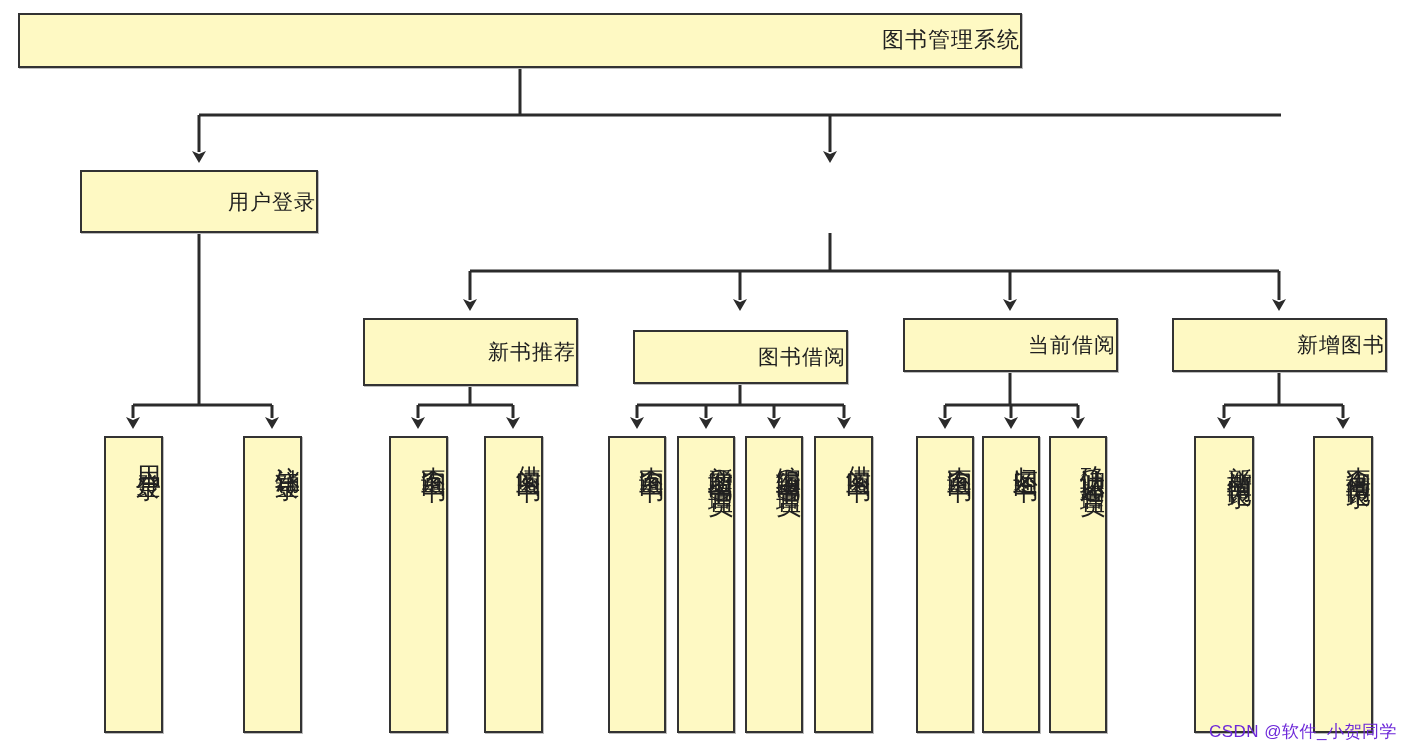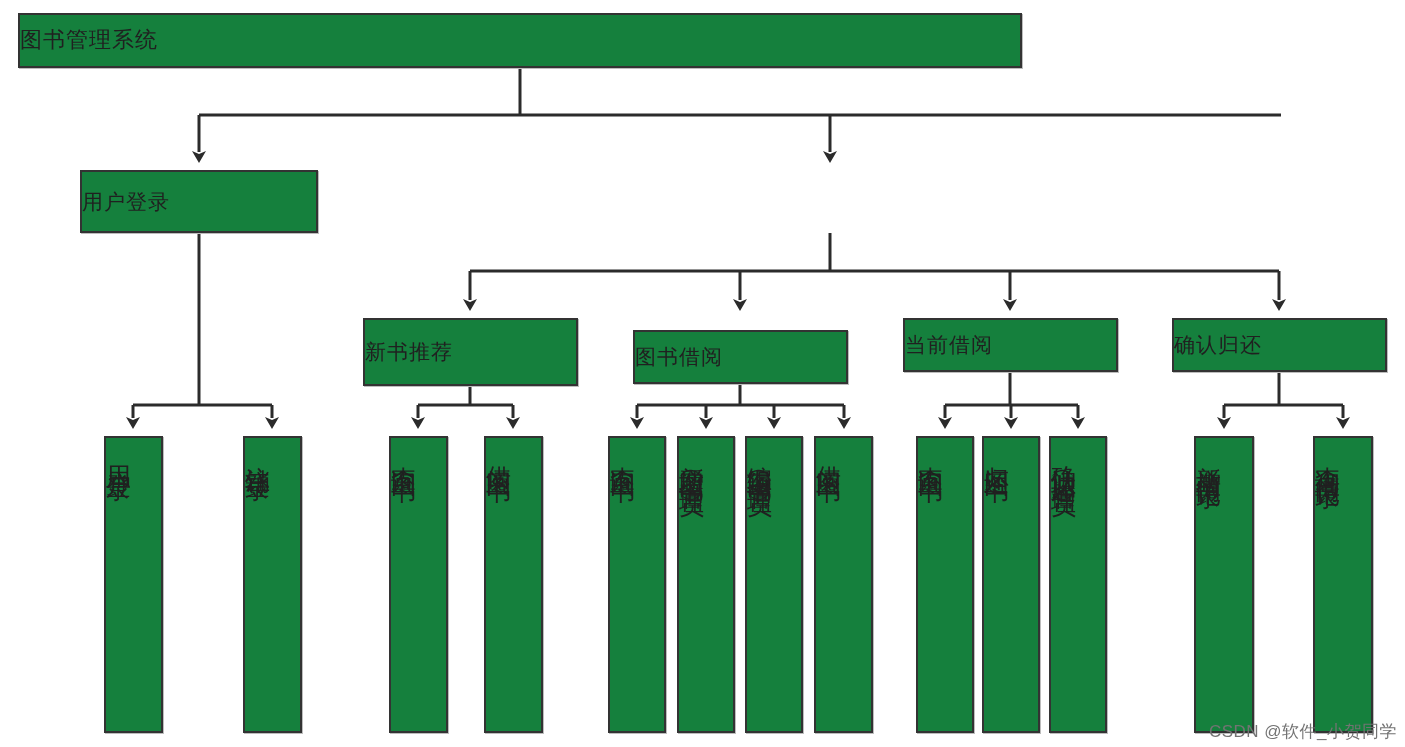--- a/index.html
+++ b/index.html
@@ -4,26 +4,26 @@
 <title>图书管理系统结构图</title>
 <style>
   html,body{margin:0;padding:0;background:#ffffff;}
   body{font-family:"Liberation Sans","DejaVu Sans",sans-serif;}
   #canvas{position:relative;width:1405px;height:747px;background:#ffffff;overflow:hidden;}
   svg#wires{position:absolute;left:0;top:0;width:1405px;height:747px;pointer-events:none;}
 
   .node{
     position:absolute;
     box-sizing:border-box;
-    background:#15803d;
+    background:#fef9c3;
     border:2px solid #333333;
     box-shadow:1px 1px 0 #bdbdbd;
     display:flex;
     align-items:center;
-    justify-content:flex-start;
+    justify-content:flex-end;
     color:#1b1b1b;
   }
   .node .lbl{
     font-size:21px;
     letter-spacing:1px;
     line-height:1.1;
     white-space:nowrap;
     color:#202020;
   }
   .node.root .lbl{font-size:22px;}
@@ -40,21 +40,21 @@
     line-height:1;
     white-space:nowrap;
     text-align:left;
   }
 
   .watermark{
     position:absolute;
     right:8px;
     bottom:4px;
     font-size:17px;
-    color:#737373;
+    color:#6d28d9;
     white-space:nowrap;
     letter-spacing:0.5px;
   }
 </style>
 </head>
 <body>
 
 <div id="canvas">
 
   <svg id="wires" viewBox="0 0 1405 747">
@@ -118,21 +118,21 @@
   <div class="node lvl2" style="left:363px;top:318px;width:215px;height:68px;">
     <span class="lbl">新书推荐</span>
   </div>
   <div class="node lvl2" style="left:633px;top:318px;width:215px;height:54px;margin-top:12px;">
     <span class="lbl">图书借阅</span>
   </div>
   <div class="node lvl2" style="left:903px;top:318px;width:215px;height:54px;">
     <span class="lbl">当前借阅</span>
   </div>
   <div class="node lvl2" style="left:1172px;top:318px;width:215px;height:54px;">
-    <span class="lbl">确认归还</span>
+    <span class="lbl">新增图书</span>
   </div>
 
   <div class="node leaf" style="left:104px;top:436px;width:59px;height:297px;">
     <span class="lbl">用户登录</span>
   </div>
   <div class="node leaf" style="left:243px;top:436px;width:59px;height:297px;">
     <span class="lbl">注销登录</span>
   </div>
 
   <div class="node leaf" style="left:389px;top:436px;width:59px;height:297px;">

